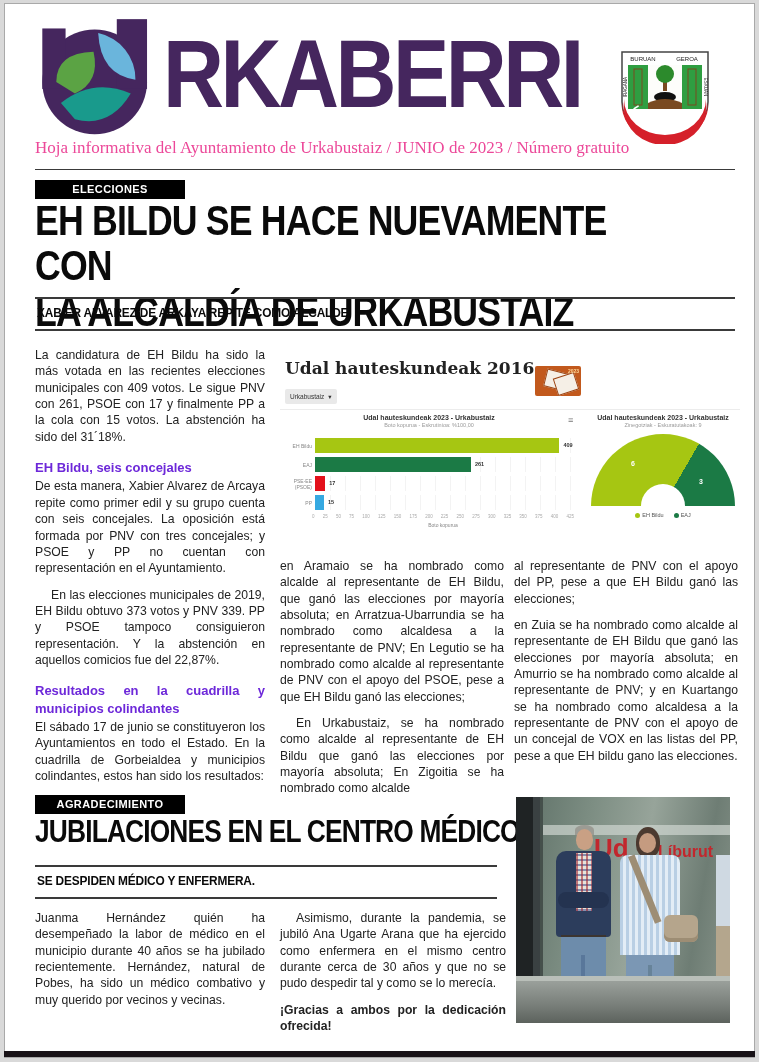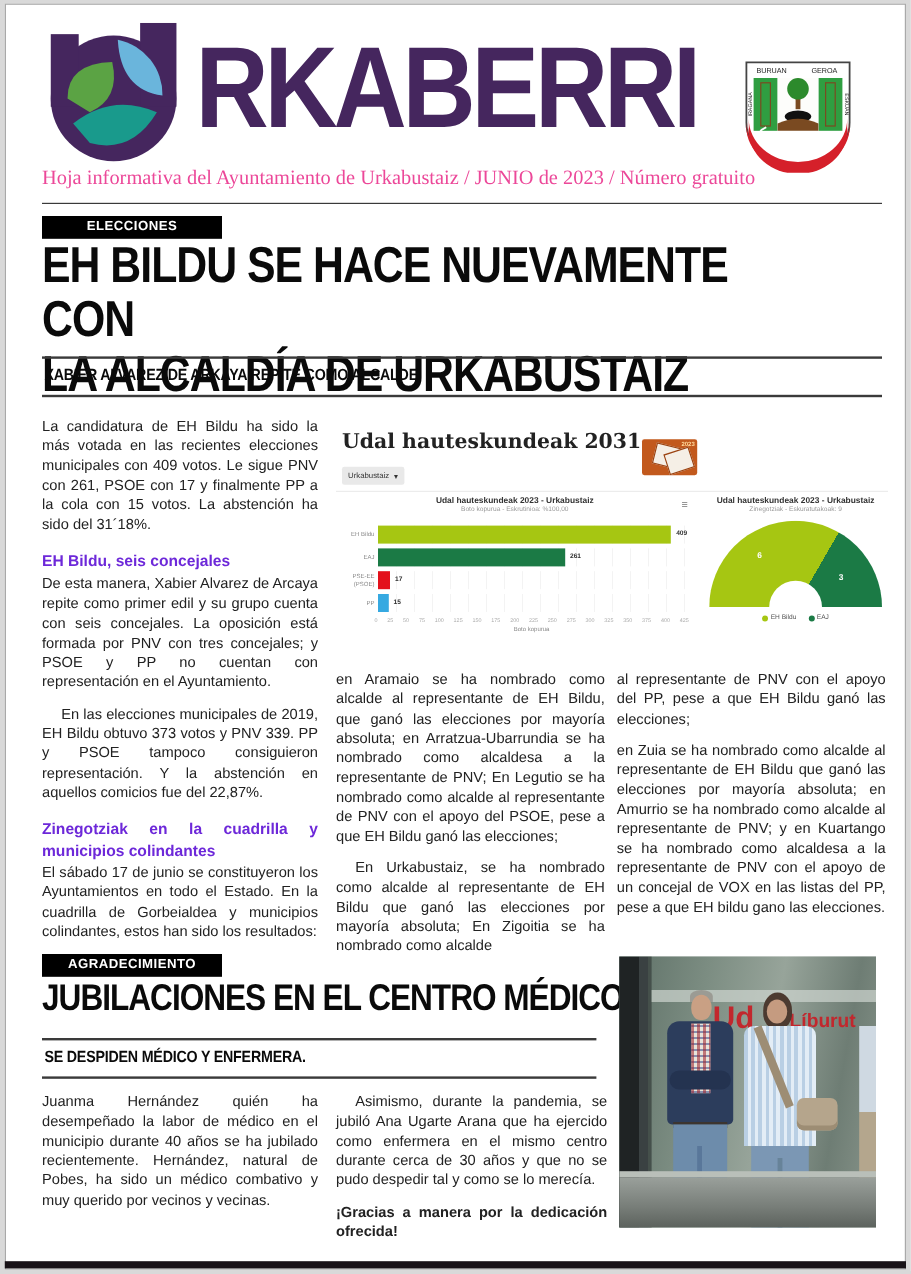--- a/index.html
+++ b/index.html
@@ -128,26 +128,26 @@
 LA ALCALDÍA DE URKABUSTAIZ</div>
   <div class="abs rule" style="left:30px;top:293px;width:700px;height:2px;"></div>
   <div class="abs subhead" style="left:32px;top:301px;">XABIER ALVAREZ DE ARKAYA REPITE COMO ALCALDE.</div>
   <div class="abs rule" style="left:30px;top:325px;width:700px;height:1.5px;"></div>
 
   <div class="abs col" style="left:30px;top:343px;width:230px;">
     <p>La candidatura de EH Bildu ha sido la más votada en las recientes elecciones municipales con 409 votos. Le sigue PNV con 261, PSOE con 17 y finalmente PP a la cola con 15 votos. La abstención ha sido del 31´18%.</p>
     <h4>EH Bildu, seis concejales</h4>
     <p>De esta manera, Xabier Alvarez de Arcaya repite como primer edil y su grupo cuenta con seis concejales. La oposición está formada por PNV con tres concejales; y PSOE y PP no cuentan con representación en el Ayuntamiento.</p>
     <p class="indent">En las elecciones municipales de 2019, EH Bildu obtuvo 373 votos y PNV 339. PP y PSOE tampoco consiguieron representación. Y la abstención en aquellos comicios fue del 22,87%.</p>
-    <h4>Zinegotziak en la cuadrilla y municipios colindantes</h4>
+    <h4>Resultados en la cuadrilla y municipios colindantes</h4>
     <p>El sábado 17 de junio se constituyeron los Ayuntamientos en todo el Estado. En la cuadrilla de Gorbeialdea y municipios colindantes, estos han sido los resultados:</p>
   </div>
 
   <div class="abs widget">
-    <div class="abs w-title">Udal hauteskundeak 2031</div>
+    <div class="abs w-title">Udal hauteskundeak 2016</div>
     <div class="abs w-dd">
       <span>Urkabustaiz</span>
       <span>▾</span>
     </div>
     <div class="abs w-badge">
       <span class="env"></span>
       <span class="env env2"></span>
       <span class="yr">2023</span>
     </div>
     <div class="abs w-sep"></div>
@@ -244,21 +244,21 @@
   <div class="abs headline h2">JUBILACIONES EN EL CENTRO MÉDICO</div>
   <div class="abs rule" style="left:30px;top:861px;width:462px;height:2px;"></div>
   <div class="abs subhead" style="left:32px;top:869px;">SE DESPIDEN MÉDICO Y ENFERMERA.</div>
   <div class="abs rule" style="left:30px;top:893px;width:462px;height:1.5px;"></div>
 
   <div class="abs col" style="left:30px;top:906px;width:230px;">
     <p>Juanma Hernández quién ha desempeñado la labor de médico en el municipio durante 40 años se ha jubilado recientemente. Hernández, natural de Pobes, ha sido un médico combativo y muy querido por vecinos y vecinas.</p>
   </div>
   <div class="abs col" style="left:275px;top:906px;width:226px;">
     <p class="indent">Asimismo, durante la pandemia, se jubiló Ana Ugarte Arana que ha ejercido como enfermera en el mismo centro durante cerca de 30 años y que no se pudo despedir tal y como se lo merecía.</p>
-    <p class="bold-line">¡Gracias a manera por la dedicación ofrecida!</p>
+    <p class="bold-line">¡Gracias a ambos por la dedicación ofrecida!</p>
   </div>
 
   <div class="abs photo">
     <div class="doorframe"></div>
     <div class="glassline"></div>
     <div class="winbar"></div>
     <span class="sign-ud">Ud</span>
     <span class="sign-lib">Líburut</span>
     <div class="man-jacket"></div>
     <div class="man-shirt"></div>

